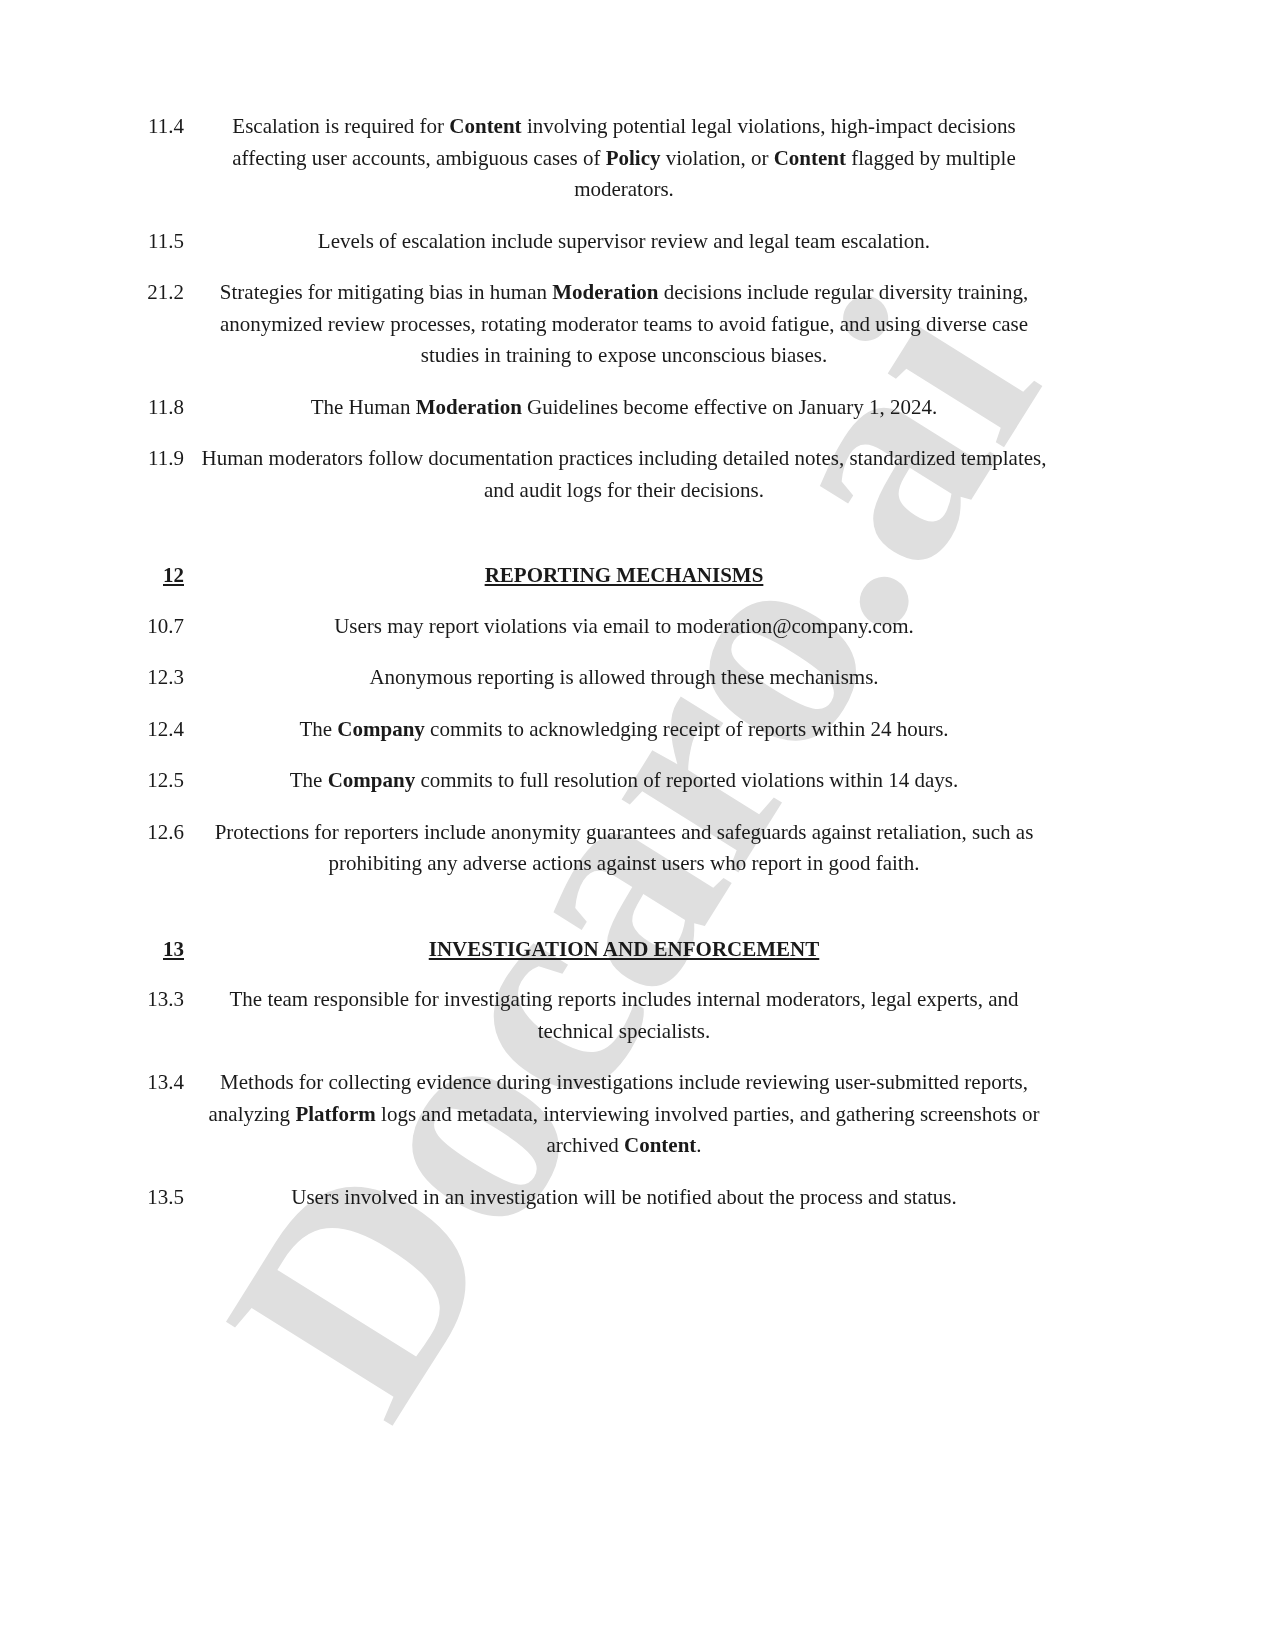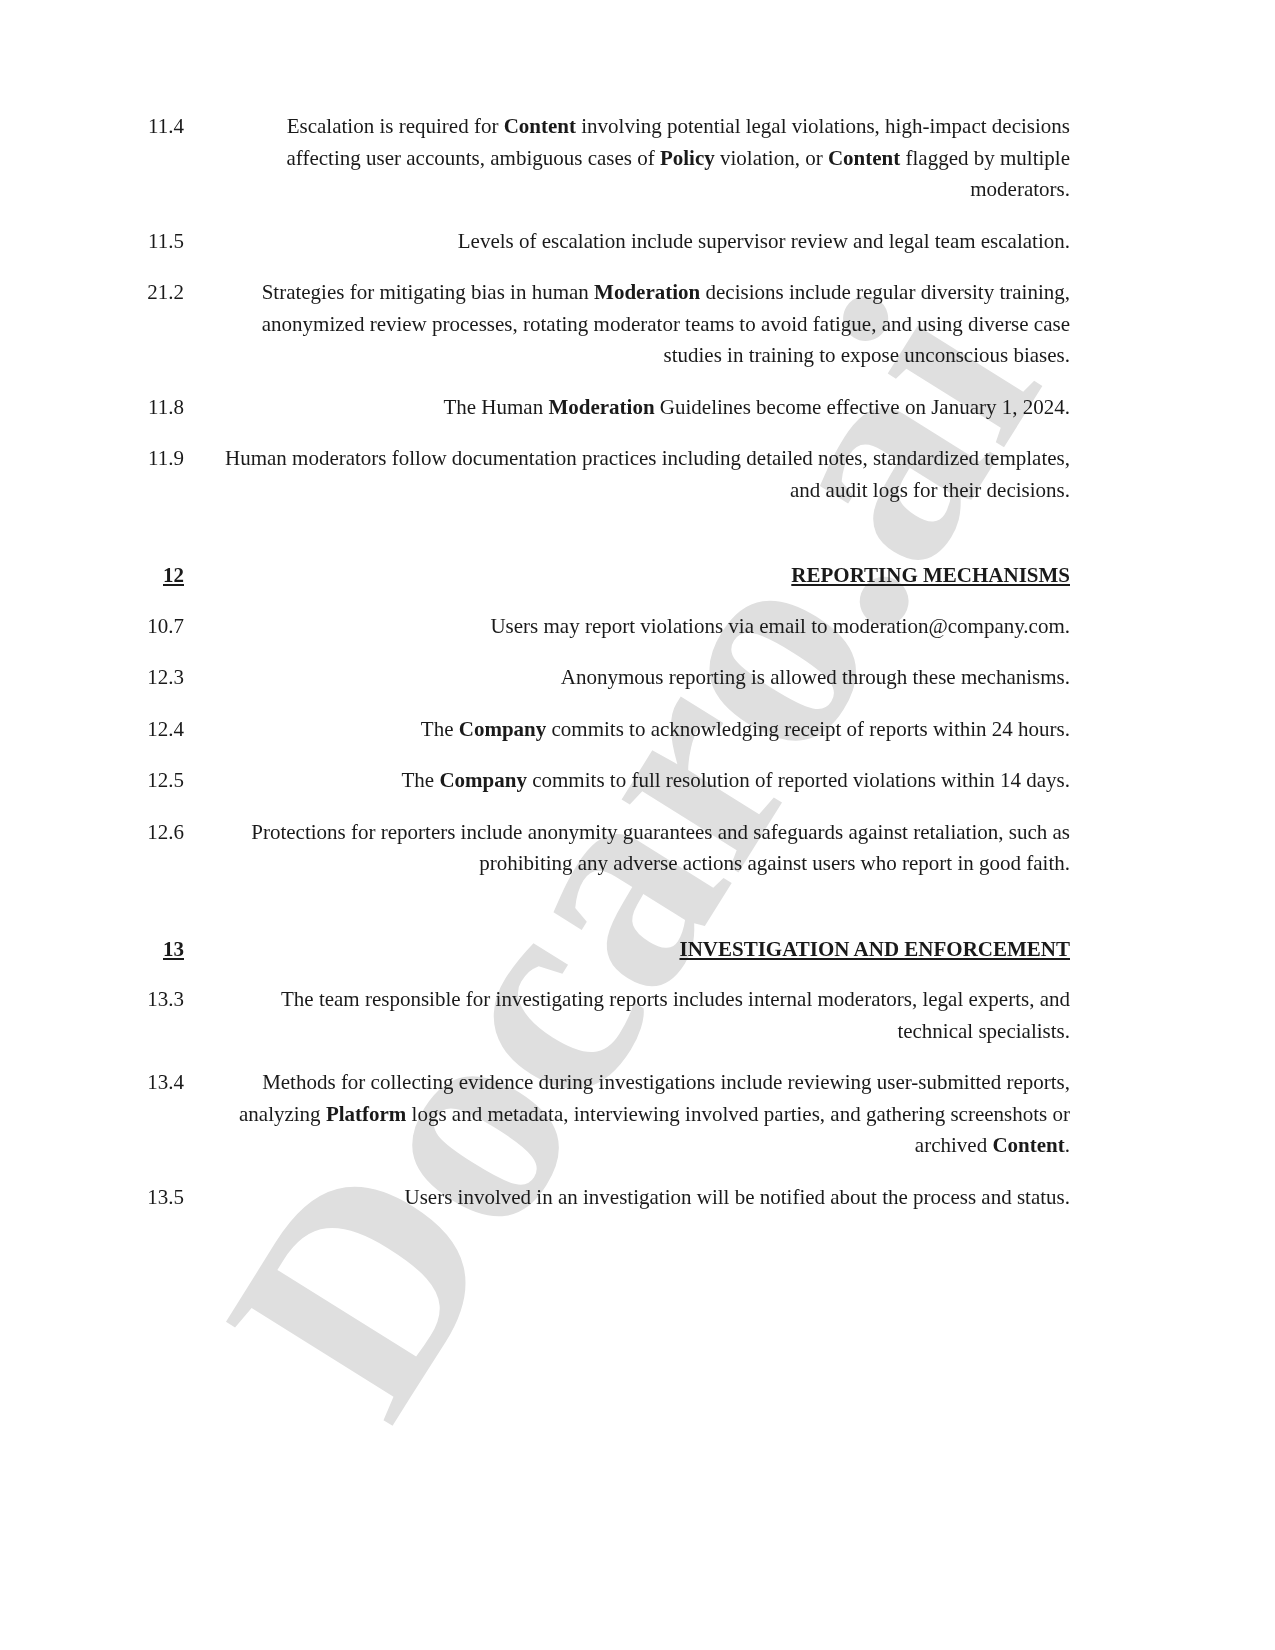--- a/index.html
+++ b/index.html
@@ -50,23 +50,23 @@
     margin-top: 54px;
     margin-bottom: 19px;
     font-weight: bold;
     text-decoration: underline;
   }
   .num {
     flex: 0 0 39px;
     text-align: right;
   }
   .txt {
-    margin-left: 24px;
+    margin-left: 9px;
     width: 862px;
-    text-align: right;
+    text-align: center;
   }
   .txt strong {
     font-weight: bold;
   }
 </style>
 </head>
 <body style="background: rgb(255, 255, 255); color: rgb(26, 26, 26);">
 
 <div class="page">
   <div class="watermark" style="color: rgb(223, 223, 223);">Docaro.ai</div>

